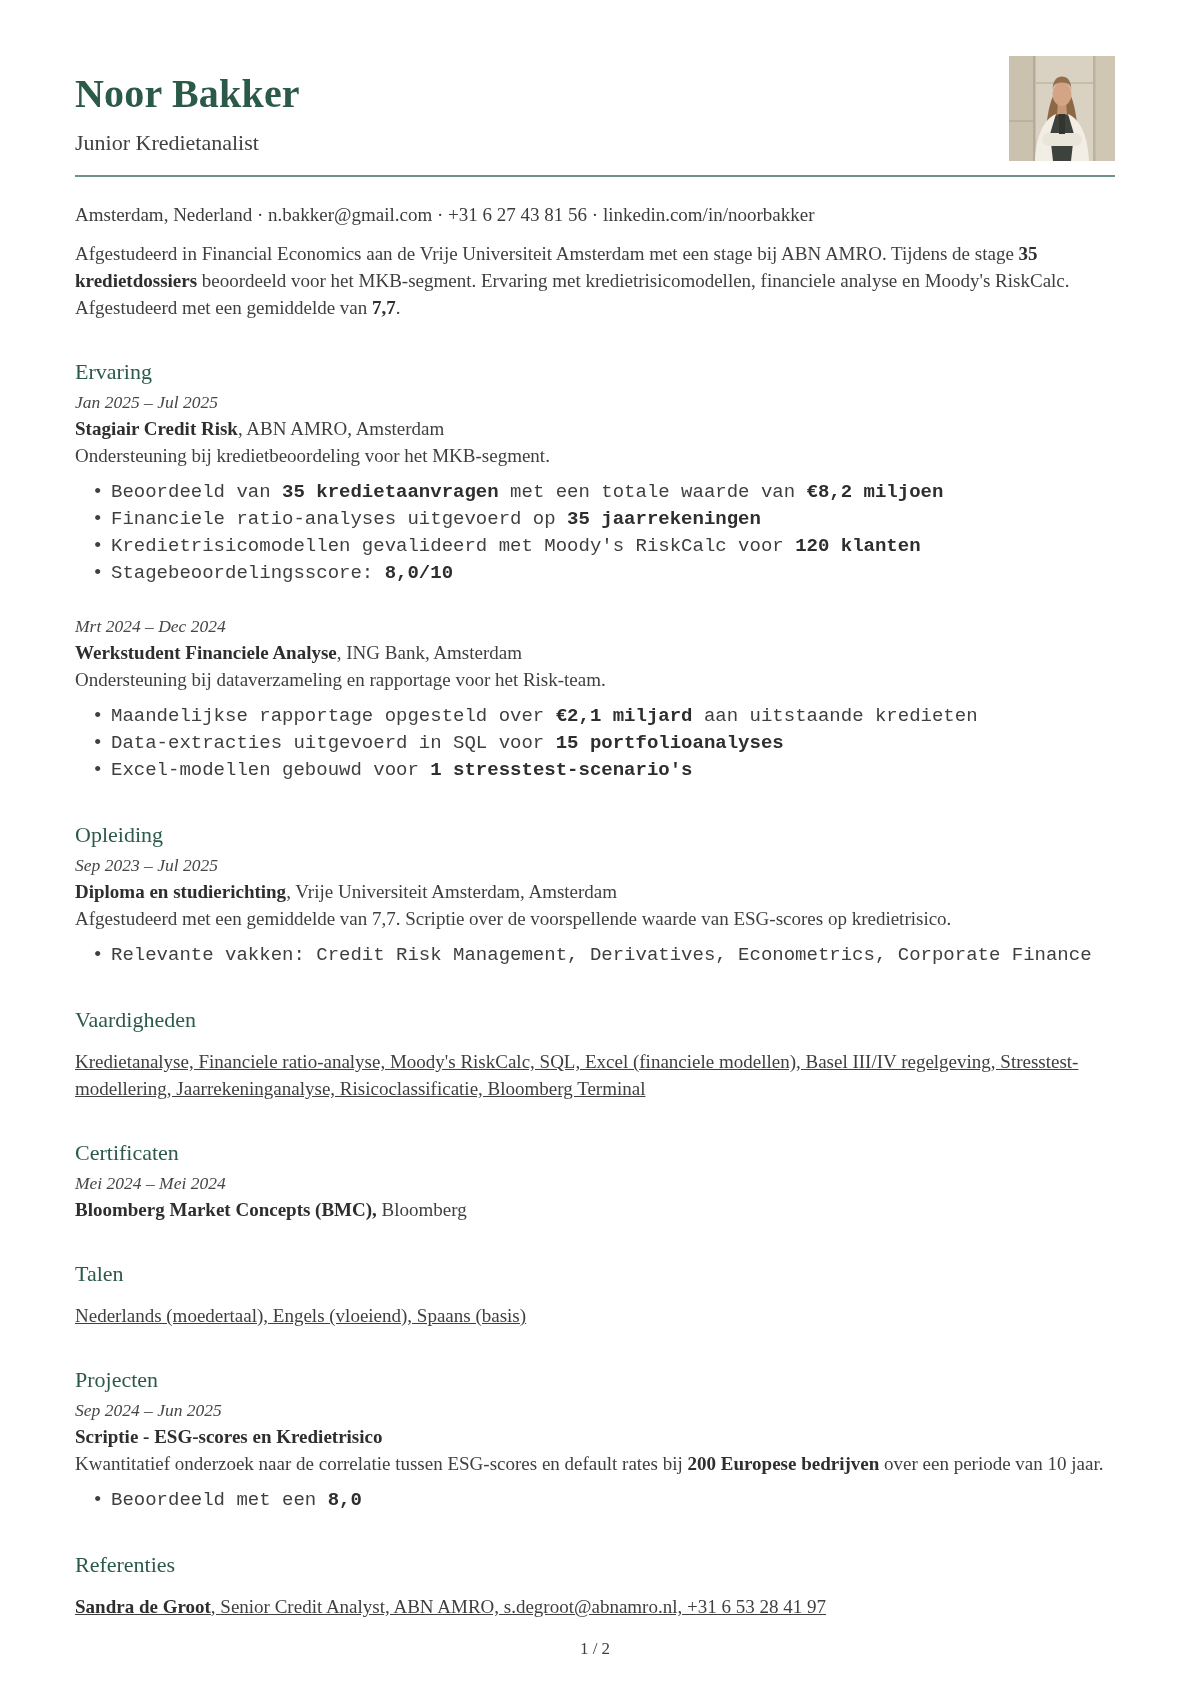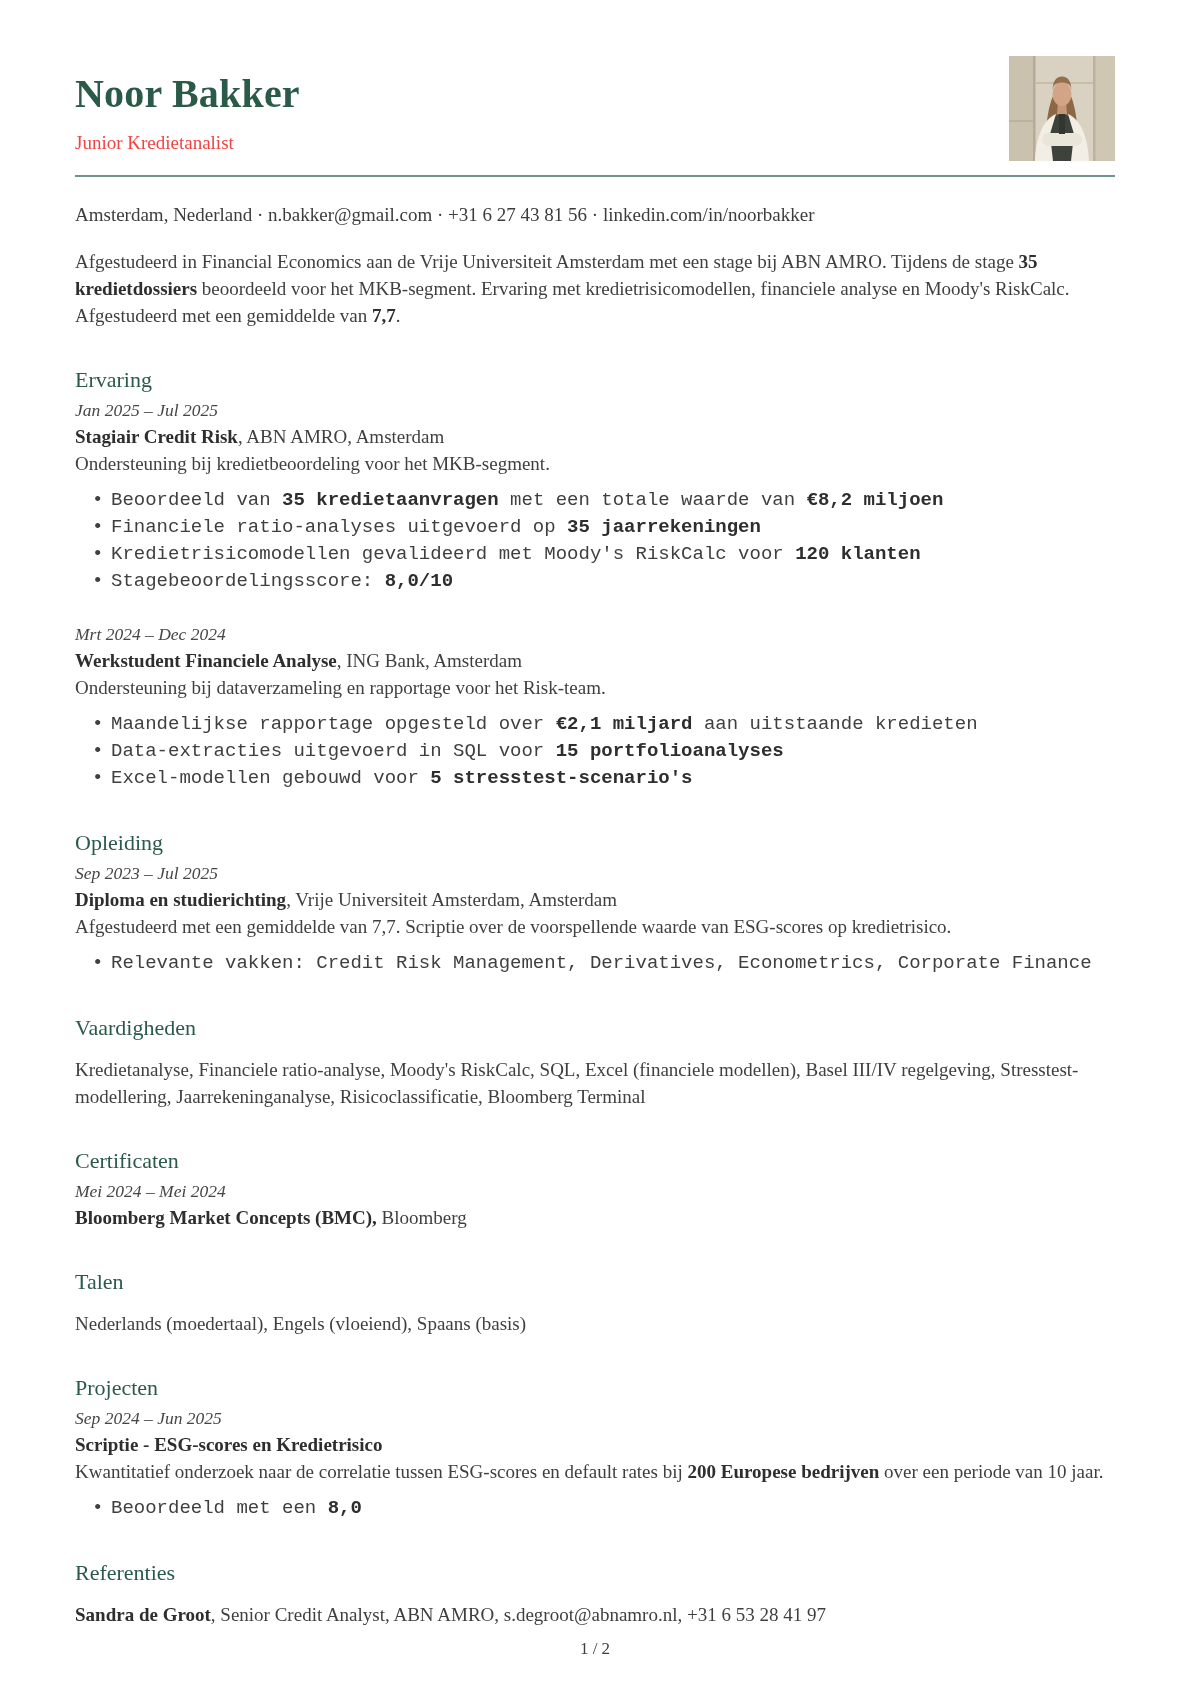--- a/index.html
+++ b/index.html
@@ -16,37 +16,37 @@
   .header { display: flex; justify-content: space-between; align-items: flex-start; }
   .header-left { padding-top: 16px; }
   h1.name {
     margin: 0 0 14px 0;
     font-size: 40px;
     line-height: 44px;
     font-weight: 700;
     color: #2c5a49;
     letter-spacing: 0.2px;
   }
-  .subtitle { font-size: 19px; line-height: 25px; color: #ef4444; }
+  .subtitle { font-size: 22px; line-height: 25px; color: #404040; }
   .photo { width: 106px; height: 105px; overflow: hidden; flex: 0 0 auto; }
   .rule { border: none; border-top: 2px solid #6f9384; margin: 14px 0 0 0; }
   .contact { margin-top: 25px; font-size: 19px; line-height: 26px; color: #3c3c3c; }
   .text { font-size: 19px; line-height: 27px; color: #3f3f3f; margin: 0; }
   .text b, .bold { font-weight: 700; color: #2e2e2e; }
-  .intro { margin-top: 20px; }
+  .intro { margin-top: 12px; }
   h2.section {
     margin: 38px 0 0 0;
     font-size: 22px;
     line-height: 26px;
     font-weight: 400;
     color: #2c5a49;
   }
   .entry { margin-top: 4px; }
   .entry + .entry { margin-top: 26px; }
-  .after-heading { margin-top: 15px; }
+  .after-heading { margin-top: 15px; text-decoration: underline; }
   .date { font-style: italic; font-size: 17.5px; line-height: 26px; color: #464646; }
   ul.bullets { list-style: none; margin: 10px 0 0 0; padding: 0; font-family: Liberation Mono, monospace; }
   ul.bullets li { position: relative; padding-left: 36px; }
   ul.bullets li::before {
     content: "\2022";
     position: absolute;
     left: 17px;
     top: 0;
     color: #3f3f3f;
   }
@@ -112,21 +112,21 @@
     </ul>
   </div>
 
   <div class="entry">
     <div class="date">Mrt 2024 – Dec 2024</div>
     <div class="text"><b>Werkstudent Financiele Analyse</b><span>, ING Bank, Amsterdam</span></div>
     <div class="text">Ondersteuning bij dataverzameling en rapportage voor het Risk-team.</div>
     <ul class="bullets">
       <li class="text"><span>Maandelijkse rapportage opgesteld over </span><b>€2,1 miljard</b><span> aan uitstaande kredieten</span></li>
       <li class="text"><span>Data-extracties uitgevoerd in SQL voor </span><b>15 portfolioanalyses</b></li>
-      <li class="text"><span>Excel-modellen gebouwd voor </span><b>5 stresstest-scenario's</b></li>
+      <li class="text"><span>Excel-modellen gebouwd voor </span><b>1 stresstest-scenario's</b></li>
     </ul>
   </div>
 
   <h2 class="section">Opleiding</h2>
 
   <div class="entry">
     <div class="date">Sep 2023 – Jul 2025</div>
     <div class="text"><b>Diploma en studierichting</b><span>, Vrije Universiteit Amsterdam, Amsterdam</span></div>
     <div class="text">Afgestudeerd met een gemiddelde van 7,7. Scriptie over de voorspellende waarde van ESG-scores op kredietrisico.</div>
     <ul class="bullets">

